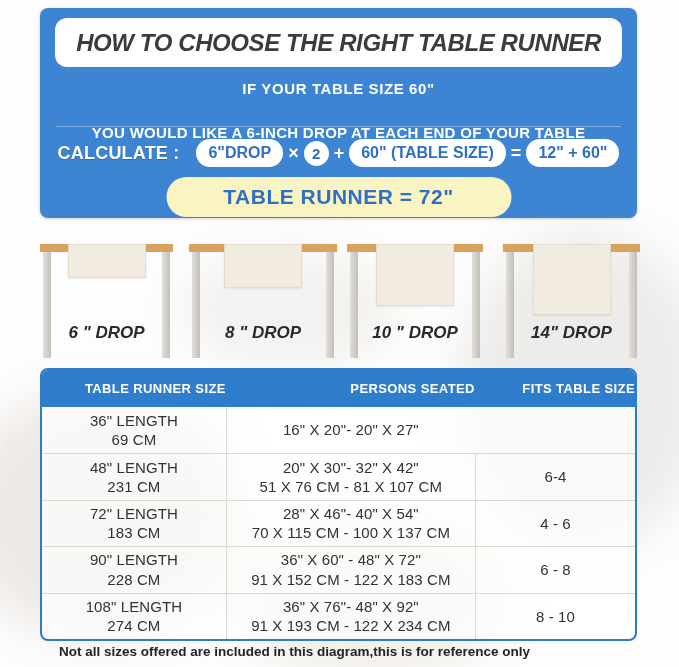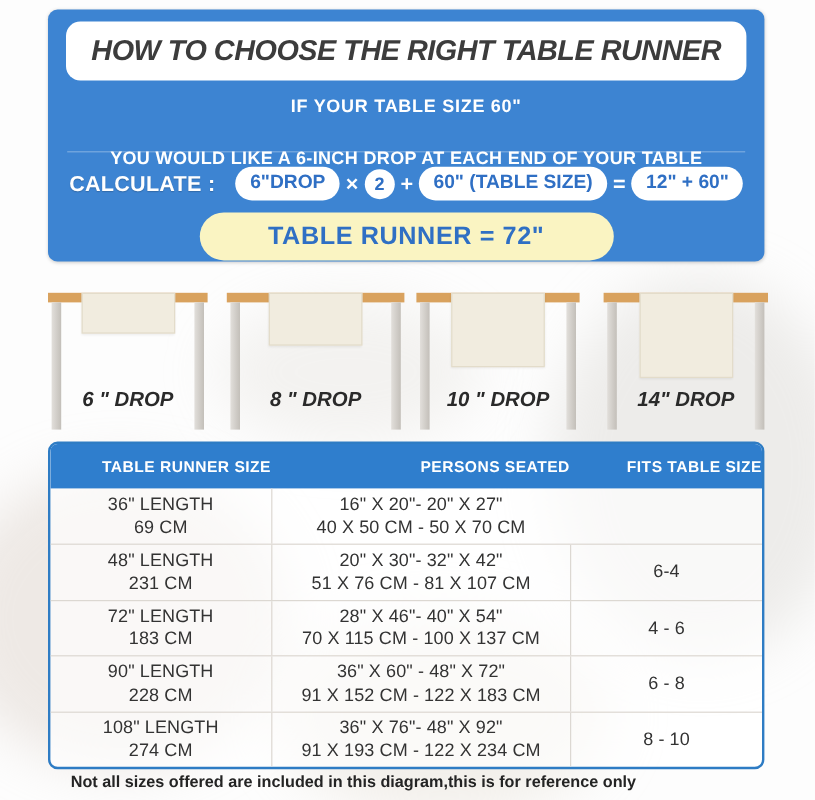--- a/index.html
+++ b/index.html
@@ -179,21 +179,20 @@
   </div>
   <div class="tbody">
 
     <div class="tr">
       <div class="td">
         <span>36" LENGTH</span>
         <span>69 CM</span>
       </div>
       <div class="td sep">
         <span>16" X 20"- 20" X 27"</span>
-        <span>40 X 50 CM - 50 X 70 CM</span>
       </div>
     </div>
 
     <div class="tr">
       <div class="td">
         <span>48" LENGTH</span>
         <span>231 CM</span>
       </div>
       <div class="td sep">
         <span>20" X 30"- 32" X 42"</span>

